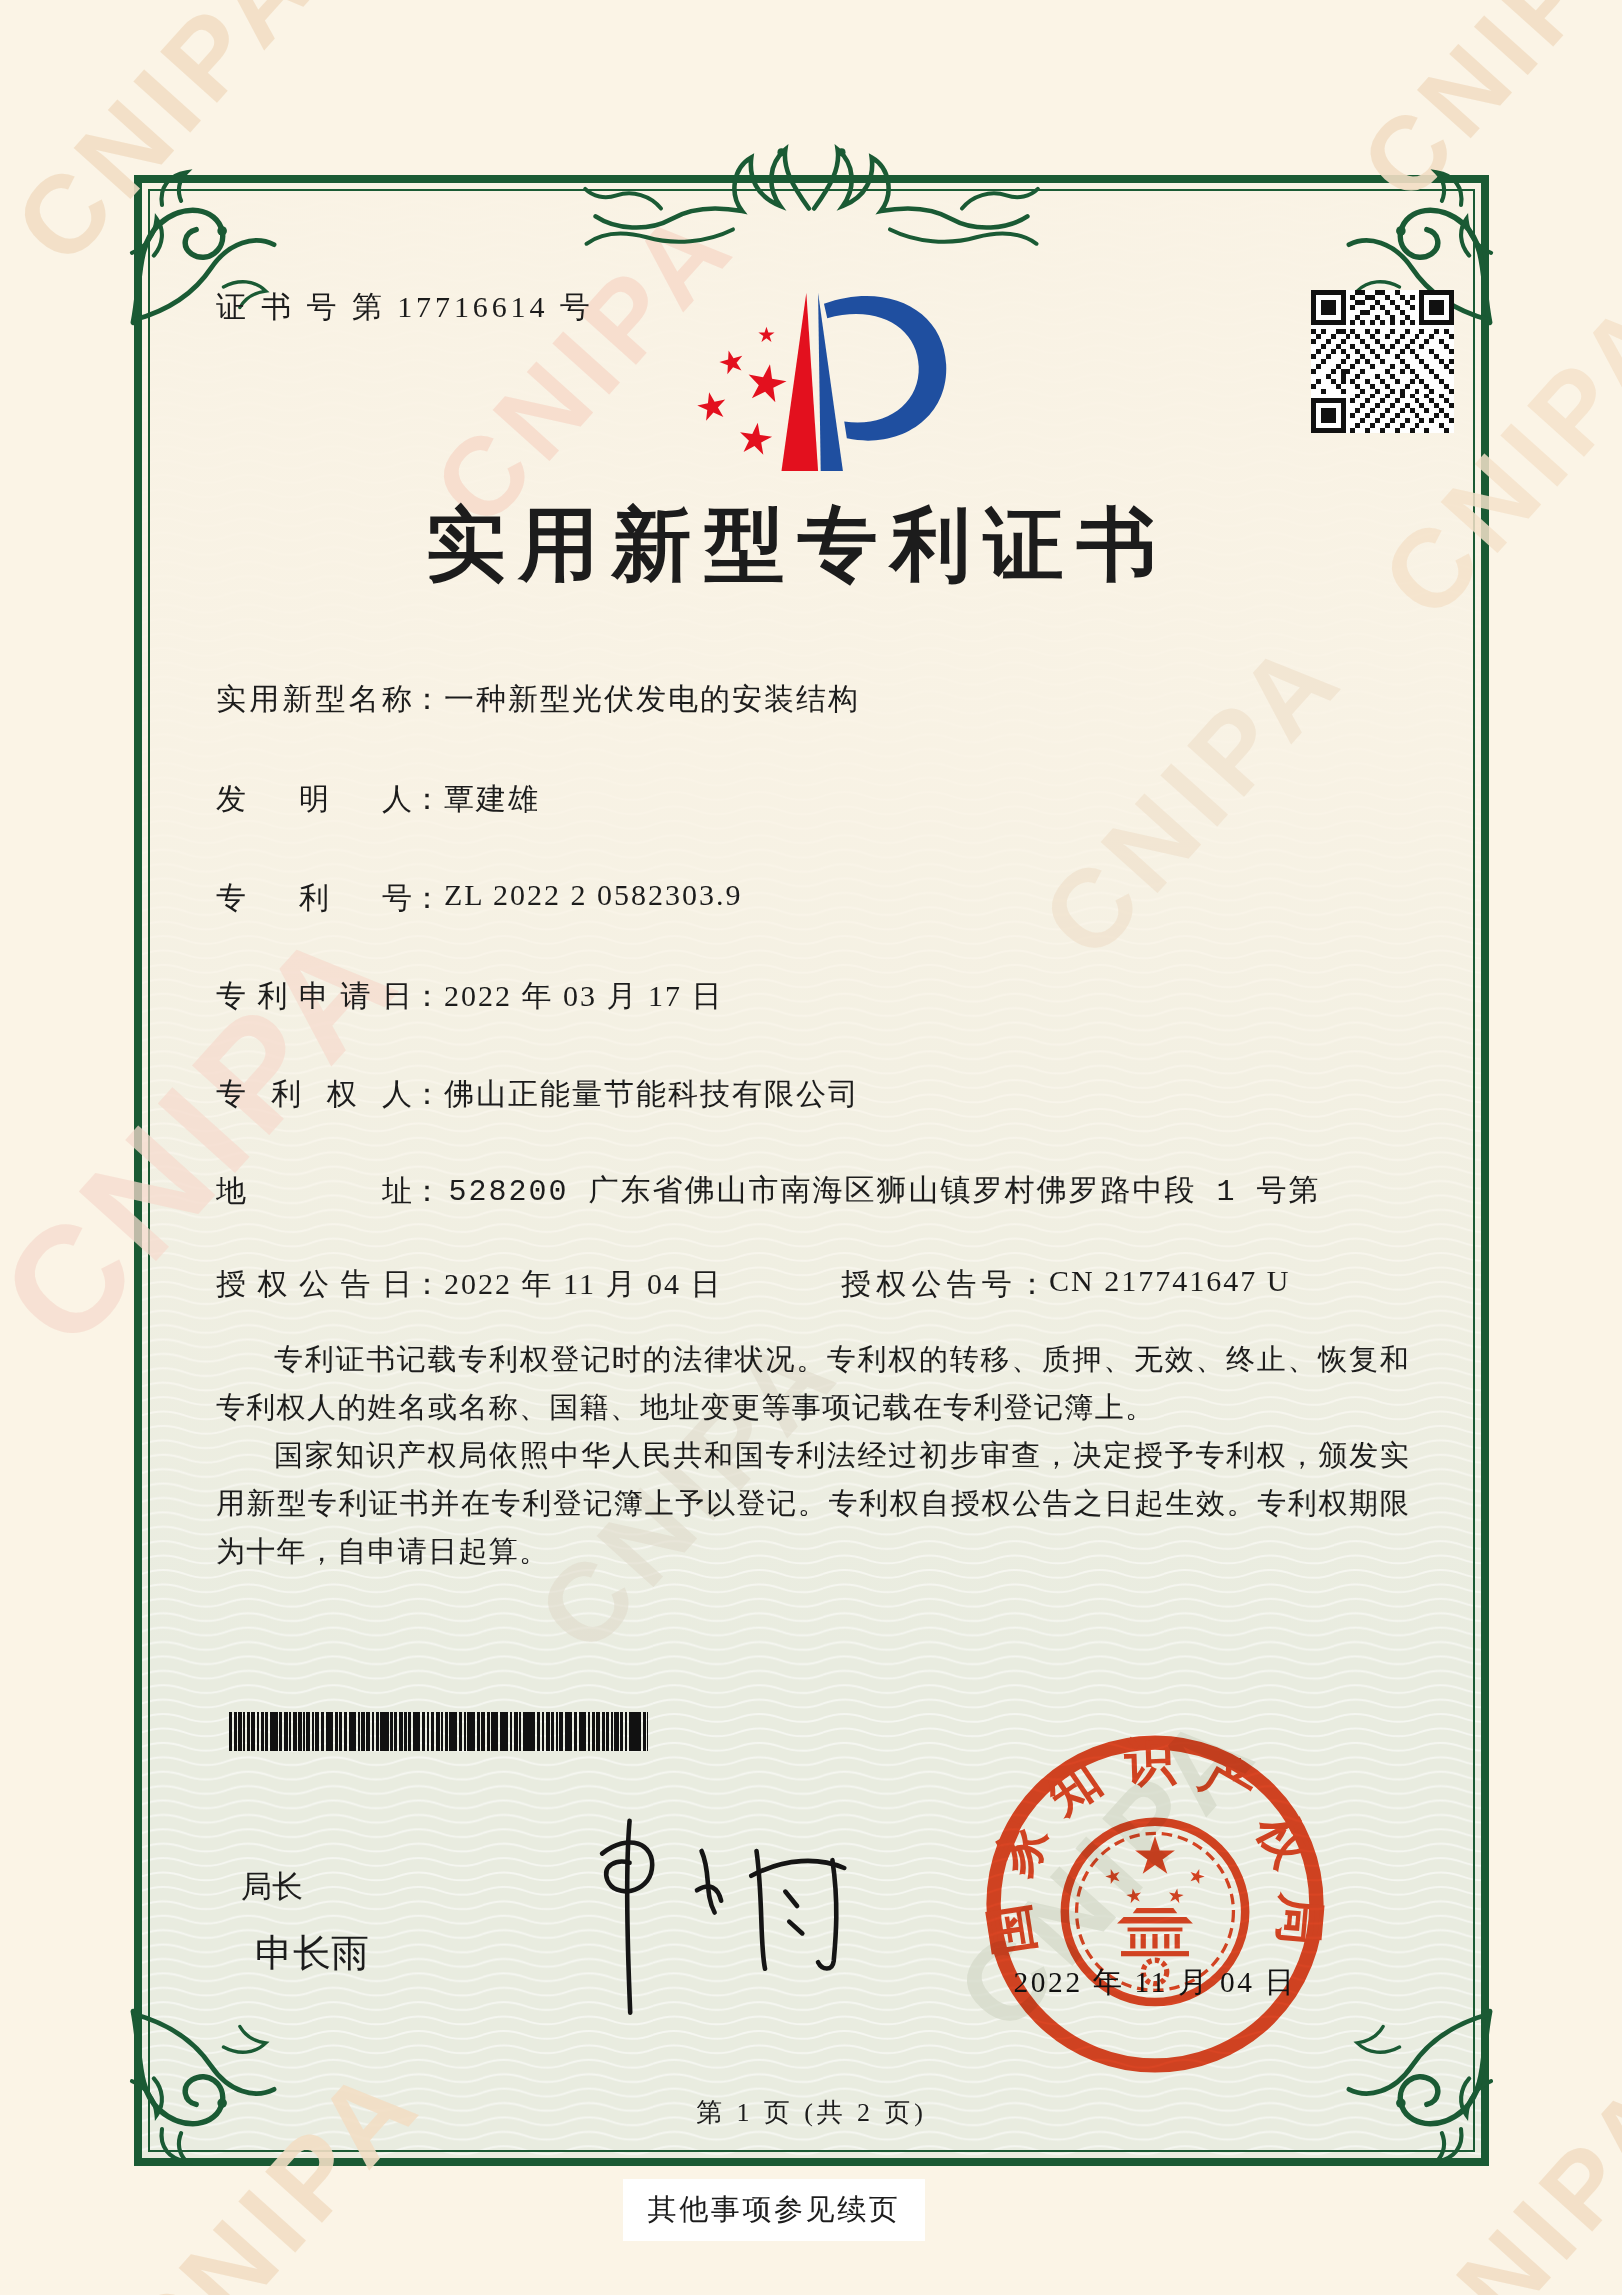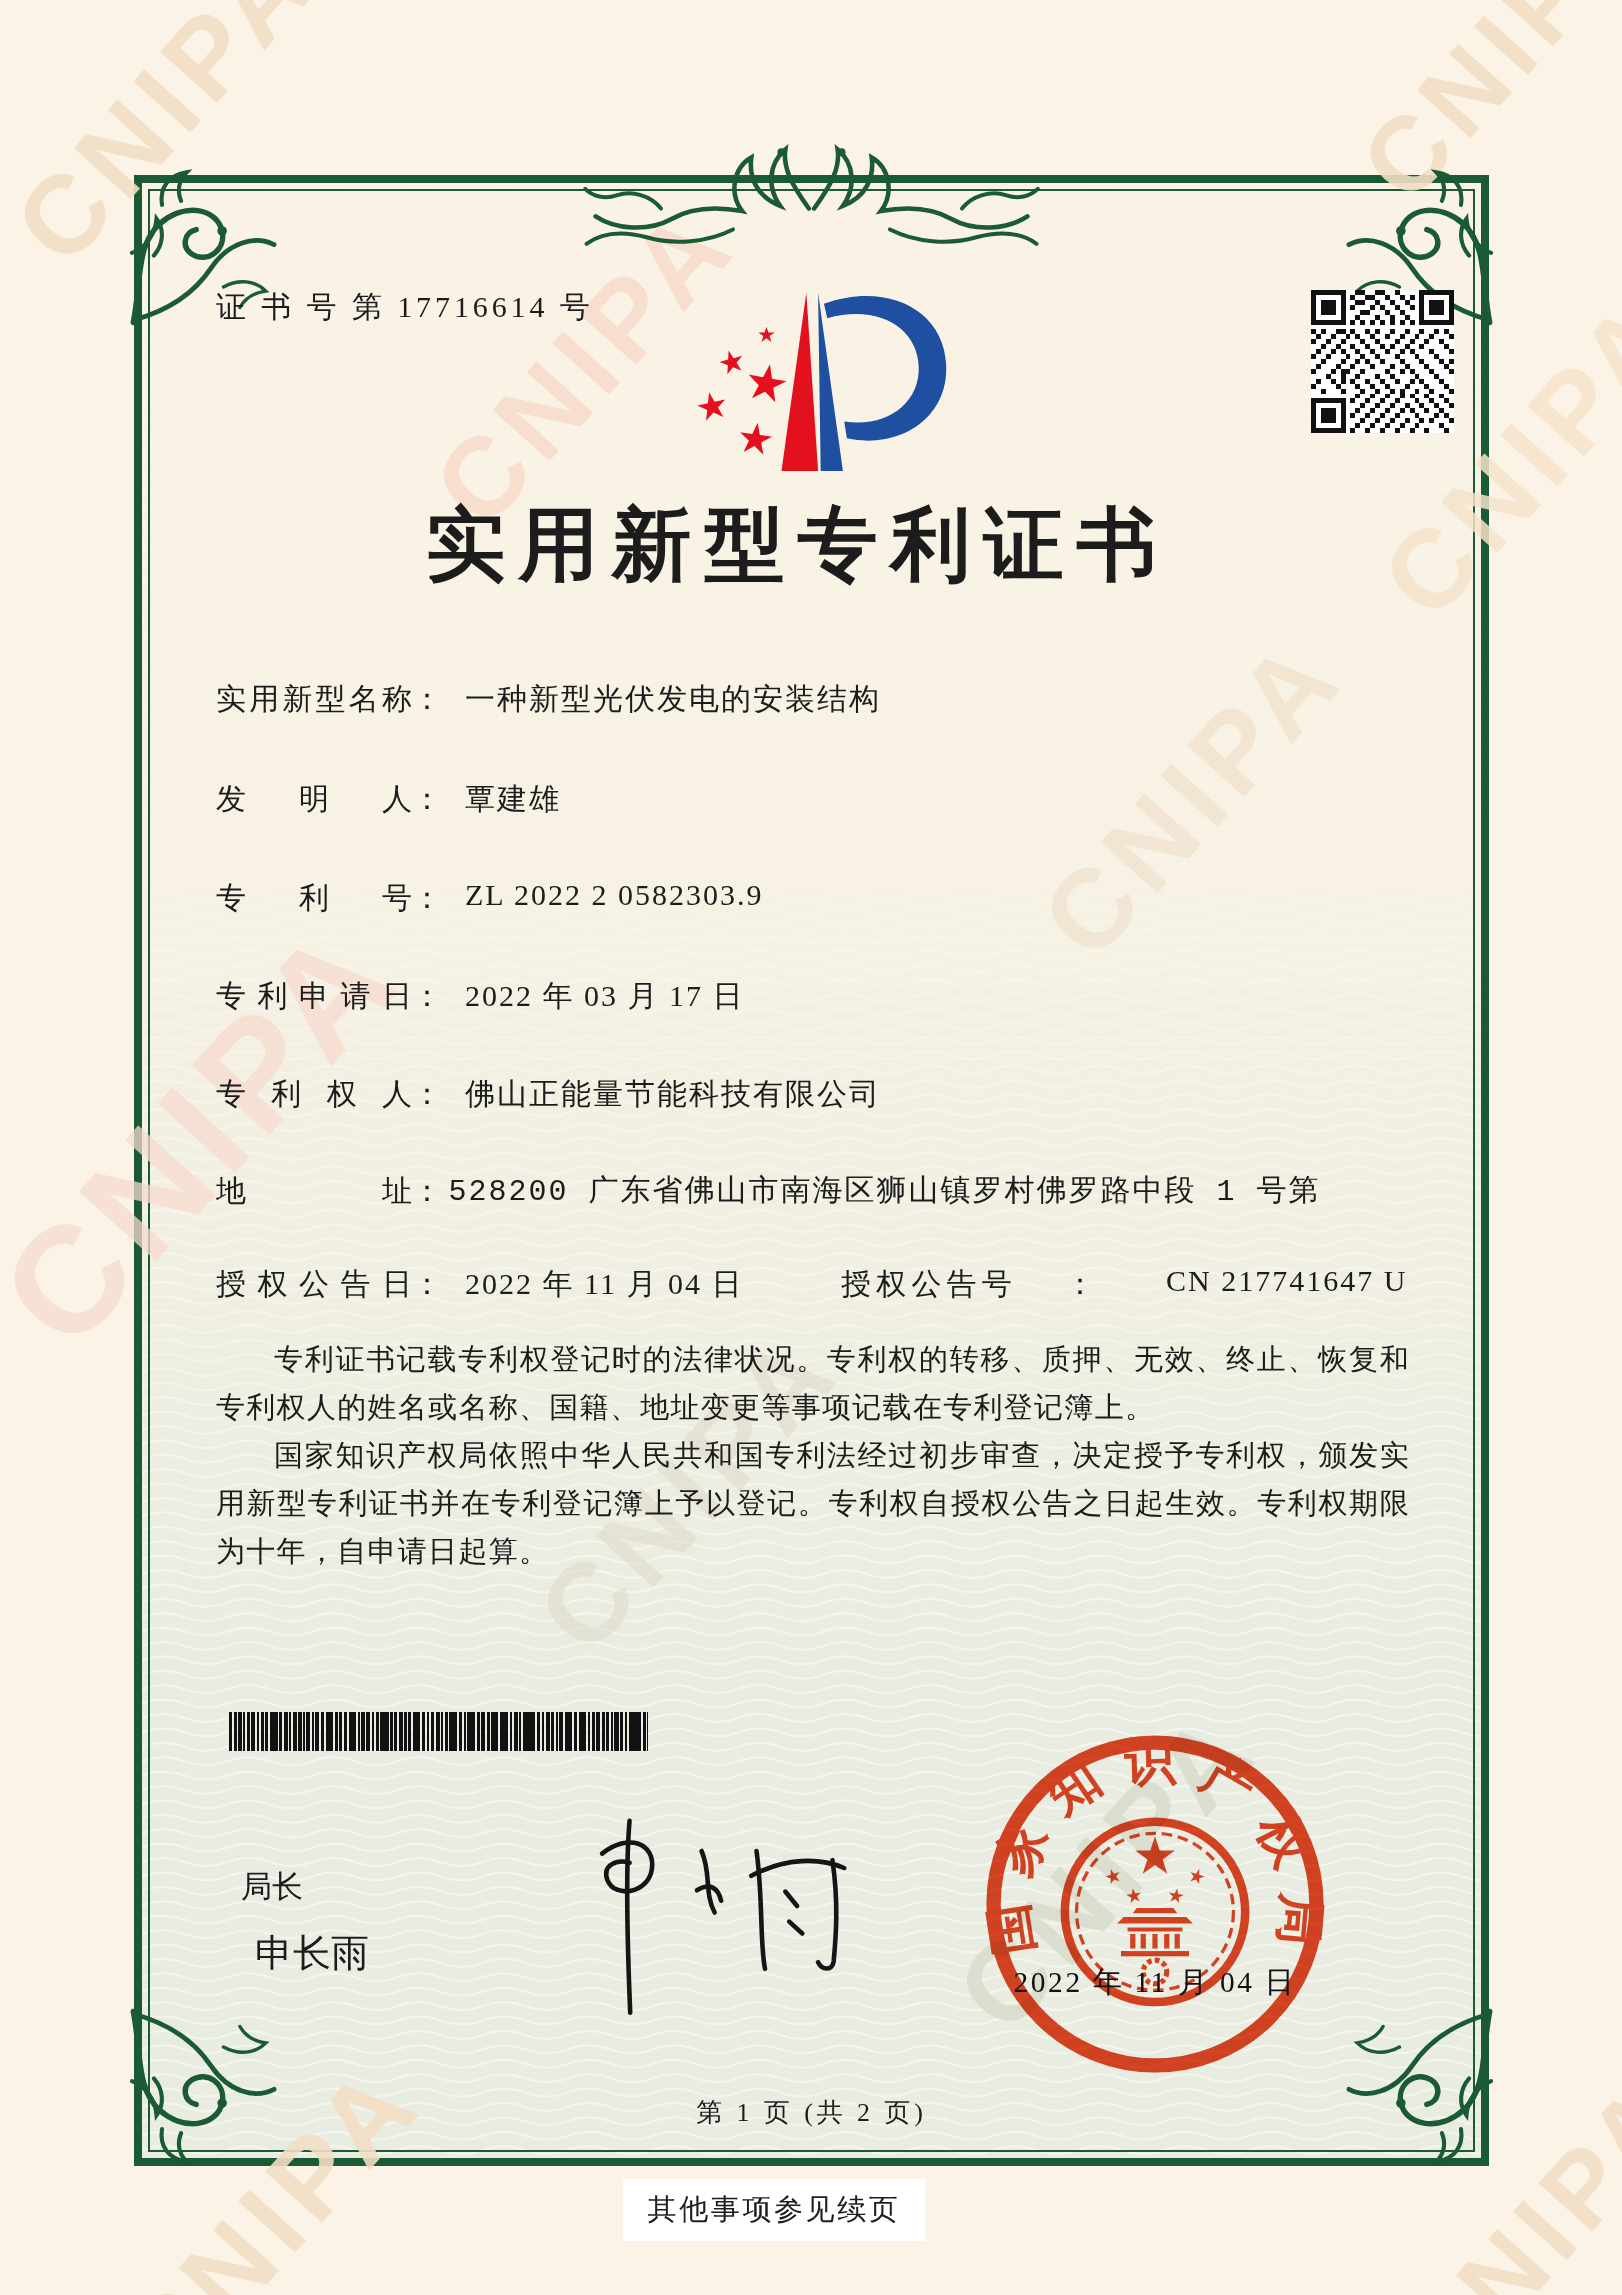--- a/index.html
+++ b/index.html
@@ -26,23 +26,23 @@
 
   
   .abs{position:absolute;z-index:4;}
   .cert-no{left:216px;top:287px;font-size:30px;letter-spacing:3.9px;}
   .title{left:120px;top:492px;width:1355px;text-align:center;font-size:80px;font-weight:700;
          letter-spacing:13px;}
 
   .field{left:216px;font-size:30px;display:flex;align-items:flex-start;white-space:nowrap;}
   .flabel{display:inline-block;width:196px;text-align:justify;text-align-last:justify;}
   .fcolon{display:inline-block;}
-  .fvalue{margin-left:23px;letter-spacing:2px;}
+  .fvalue{margin-left:2px;letter-spacing:2px;}
   .addr-lines{margin-left:6.5px;letter-spacing:2px;line-height:43px;white-space:normal;width:877px;font-family:Liberation Mono, monospace;}
-  .grant-group2{position:absolute;left:625px;top:0;display:flex;white-space:nowrap;gap:48px;}
+  .grant-group2{position:absolute;left:625px;top:0;display:flex;white-space:nowrap;}
 
   .body-text{left:216px;top:1335px;width:1194px;font-size:29px;line-height:48px;
              text-align:justify;z-index:4;position:absolute;}
   .body-text p{margin:0;text-indent:58px;letter-spacing:1.3px;}
 
   .barcode{left:229px;top:1712px;width:419px;height:39px;
      background-image:
        repeating-linear-gradient(90deg,#111 0px,#111 2.6px,rgba(0,0,0,0) 2.6px,rgba(0,0,0,0) 4.6px),
        repeating-linear-gradient(90deg,#111 0px,#111 1.3px,rgba(0,0,0,0) 1.3px,rgba(0,0,0,0) 7.2px),
        repeating-linear-gradient(90deg,#111 0px,#111 2px,rgba(0,0,0,0) 2px,rgba(0,0,0,0) 11px);}

